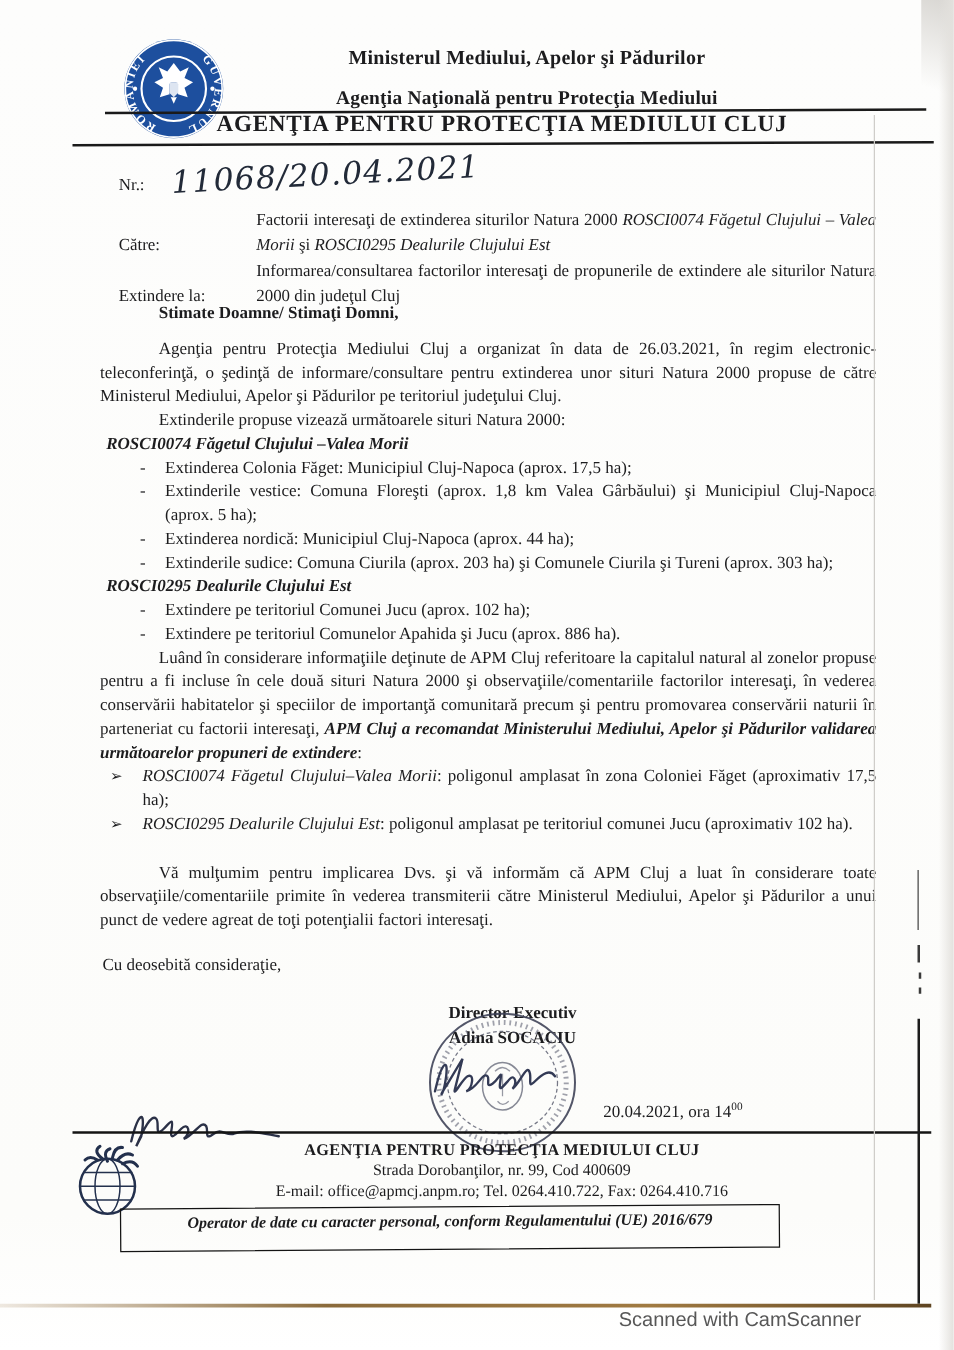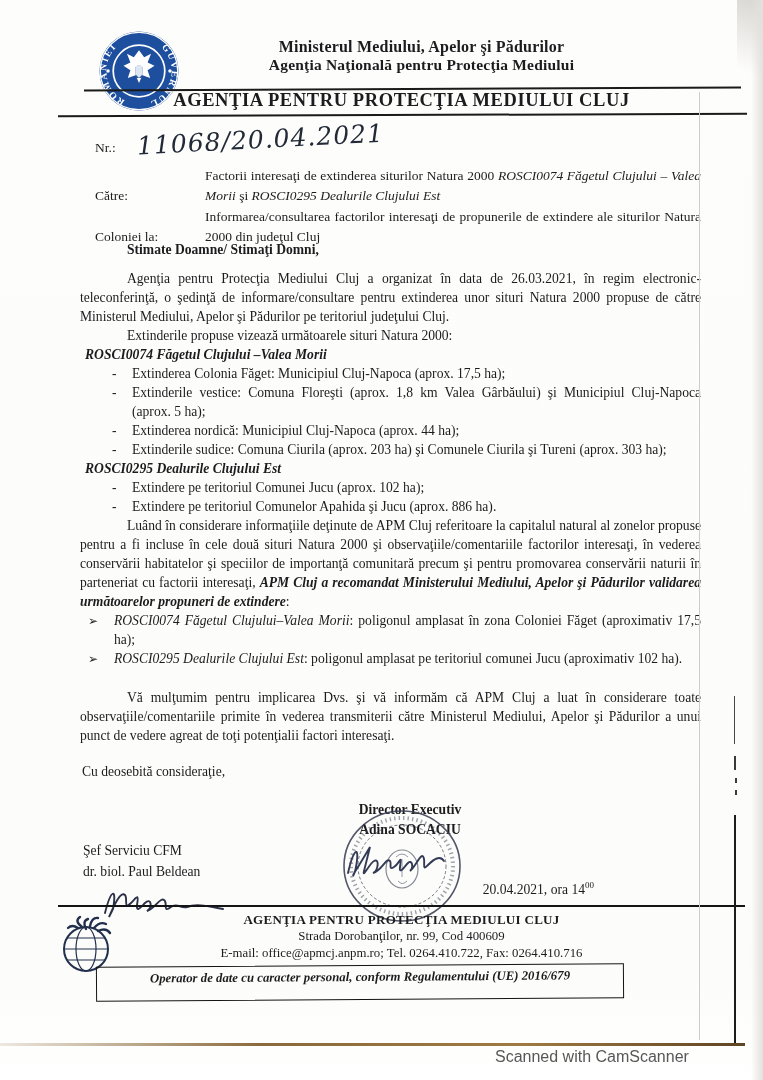--- a/index.html
+++ b/index.html
@@ -7,21 +7,21 @@
   .page {
     position:relative; width:763px; height:1080px; margin:0 auto;
     background:linear-gradient(180deg,#fdfdfc 0%,#fcfcfa 90%,#ffffff 100%);
     overflow:hidden; color:#1c1c1e;
     font-family:"Liberation Serif", serif;
   }
   
   .gov-seal { position:absolute; left:96px; top:28px; width:86px; height:86px; }
   .head-text { position:absolute; left:150px; right:70px; top:38px; text-align:center; }
   .head-line1 { font-weight:bold; font-size:16px; letter-spacing:.2px; }
-  .head-line2 { font-weight:bold; font-size:15.5px; margin-top:0; letter-spacing:.2px; }
+  .head-line2 { font-weight:bold; font-size:15.5px; margin-top:14px; letter-spacing:.2px; }
   .rule1 { position:absolute; left:84px; right:22px; top:88px; height:0; border-top:2px solid #1a1a1a; transform:rotate(-.25deg); }
   .banner { position:absolute; left:60px; right:20px; top:90px; text-align:center;
             font-weight:bold; font-size:18.5px; letter-spacing:.6px; }
   .rule2 { position:absolute; left:58px; right:16px; top:114px; height:0; border-top:2px solid #1a1a1a; transform:rotate(-.2deg); }
 
   
   .ref { position:absolute; left:95px; right:62px; top:128px; font-size:13.5px; line-height:1.45; }
   .nr-row { position:relative; height:36px; }
   .nr-label { position:absolute; left:0; top:10px; font-size:13.5px; }
   .nr-hand { position:absolute; left:42px; top:-6px; font-size:25px; font-style:italic;
@@ -122,21 +122,21 @@
   <div class="ref">
     <div class="nr-row">
       <span class="nr-label">Nr.:</span>
       <span class="nr-hand">11068/20.04.2021</span>
     </div>
     <div class="ref-row">
       <span class="ref-label">Către:</span>
       <span class="ref-content"><span>Factorii interesaţi de extinderea siturilor Natura 2000 </span><span class="it">ROSCI0074 Făgetul Clujului – Valea Morii</span><span> şi </span><span class="it">ROSCI0295 Dealurile Clujului Est</span></span>
     </div>
     <div class="ref-row">
-      <span class="ref-label">Coloniei la:</span>
+      <span class="ref-label">Extindere la:</span>
       <span class="ref-content">Informarea/consultarea factorilor interesaţi de propunerile de extindere ale siturilor Natura 2000 din judeţul Cluj</span>
     </div>
   </div>
 
   <div class="letter">
     <div class="salutation">Stimate Doamne/ Stimaţi Domni,</div>
     <p class="para p1">Agenţia pentru Protecţia Mediului Cluj a organizat în data de 26.03.2021, în regim electronic-teleconferinţă, o şedinţă de informare/consultare pentru extinderea unor situri Natura 2000 propuse de către Ministerul Mediului, Apelor şi Pădurilor pe teritoriul judeţului Cluj.</p>
     <div class="intro-line">Extinderile propuse vizează următoarele situri Natura 2000:</div>
 
     <div class="site-head">ROSCI0074 Făgetul Clujului –Valea Morii</div>
@@ -193,24 +193,20 @@
       <ellipse cx="64" cy="59" rx="44" ry="41" fill="none" stroke="#3c4055" stroke-width="1" stroke-dasharray="3 2.2" opacity=".8"></ellipse>
       <ellipse cx="64" cy="59" rx="51" ry="48" fill="none" stroke="#3c4055" stroke-width="4" stroke-dasharray="1.4 3.1" opacity=".55"></ellipse>
       <ellipse cx="64" cy="62" rx="16" ry="19" fill="none" stroke="#3c4055" stroke-width="1.2" opacity=".7"></ellipse>
       <path d="M58 50 q6 -6 12 0 M60 74 q4 5 9 0 M64 52 v18" fill="none" stroke="#3c4055" stroke-width="1" opacity=".6"></path>
     </svg>
 
     <svg class="dir-sign" viewBox="0 0 120 45">
       <path d="M8 36 C14 10 20 8 16 30 C14 40 10 42 18 30 L30 10 L24 34 C22 42 30 26 34 24 C40 21 38 34 33 36 C42 34 46 20 50 24 C52 26 48 34 54 30 C60 26 62 16 60 30 C59 38 64 30 68 26 C72 22 74 30 70 34 C76 30 82 12 84 22 C85 28 82 34 88 28 C94 22 100 18 104 24" fill="none" stroke="#333a55" stroke-width="1.9" stroke-linecap="round"></path>
     </svg>
 
-    <div class="left-block">
-      <div>Şef Serviciu CFM</div>
-      <div>dr. biol. Paul Beldean</div>
-    </div>
     <svg class="left-sign" viewBox="0 0 135 38">
       <path d="M10 30 C16 6 22 4 18 26 L14 34 C20 20 26 8 30 12 C33 15 28 28 36 20 C42 14 44 10 42 22 C41 30 46 24 50 20 C56 14 58 24 52 28 C60 26 66 12 70 18 C72 22 68 30 76 24 C82 19 86 26 92 24 C102 20 116 24 128 26" fill="none" stroke="#2b3147" stroke-width="1.9" stroke-linecap="round"></path>
     </svg>
 
     <div class="date-line"><span>20.04.2021, ora 14</span><sup>00</sup></div>
   </div>
 
   <div class="footer">
     <svg class="foot-logo" viewBox="0 0 62 64">
       <circle cx="28" cy="36" r="22" fill="none" stroke="#23304d" stroke-width="2"></circle>

